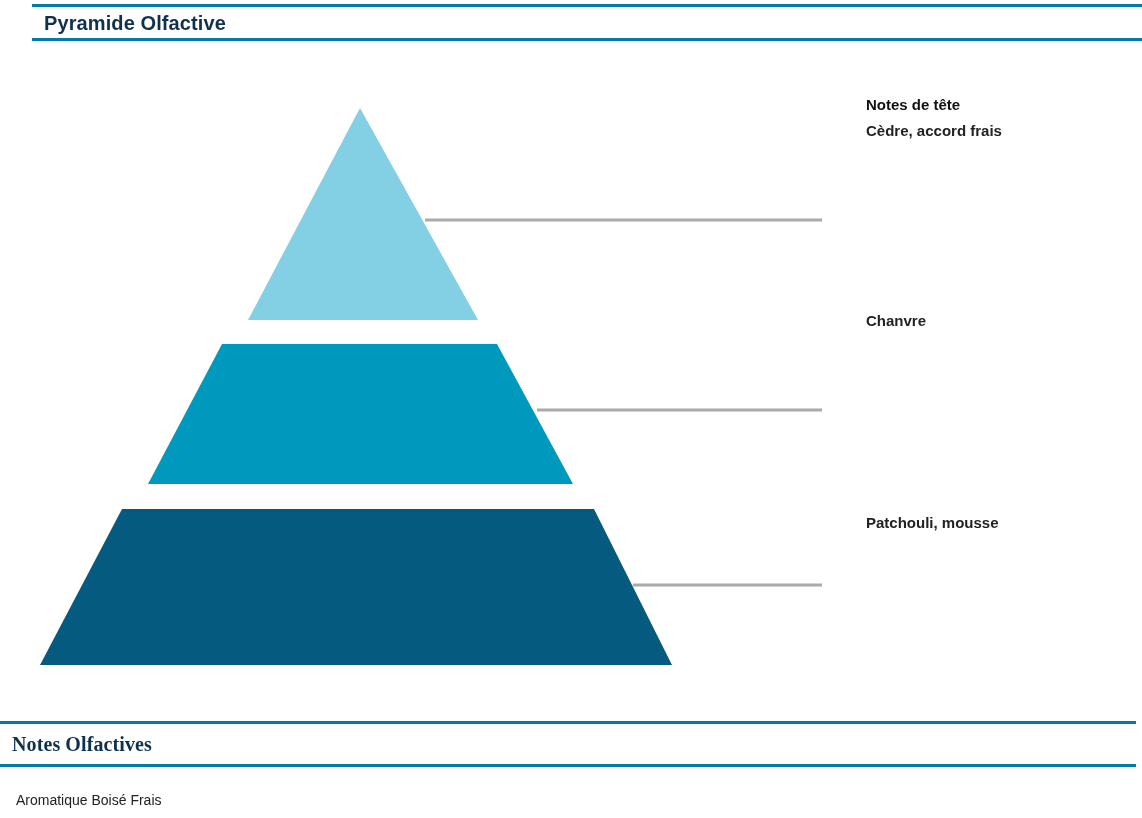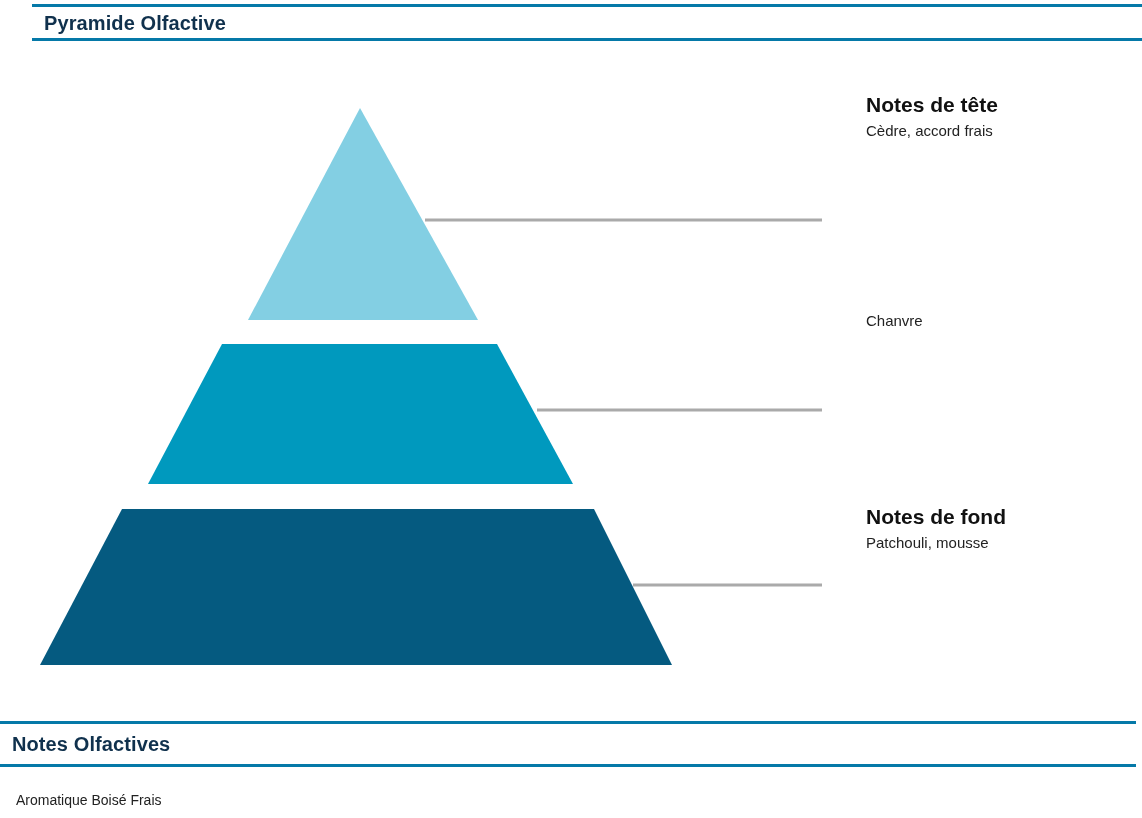--- a/index.html
+++ b/index.html
@@ -60,29 +60,29 @@
     top: 0;
   }
 
   
   .note-label {
     position: absolute;
     left: 866px;
     width: 270px;
   }
   .note-label-title {
-    font-size: 21px;
+    font-size: 15px;
     font-weight: bold;
     color: #111111;
     line-height: 20px;
     white-space: nowrap;
   }
   .note-label-desc {
     font-size: 15px;
-    font-weight: normal;
+    font-weight: bold;
     color: #222222;
     line-height: 20px;
     margin-top: 6px;
     white-space: nowrap;
   }
   #note-label-0 { top: 95px; }
   #note-label-1 { top: 305px; }
   #note-label-2 { top: 507px; }
 
   
@@ -120,21 +120,20 @@
 <div class="note-label" id="note-label-0">
   <div class="note-label-title">Notes de tête</div>
   <div class="note-label-desc">Cèdre, accord frais</div>
 </div>
 
 <div class="note-label" id="note-label-1">
   <div class="note-label-desc">Chanvre</div>
 </div>
 
 <div class="note-label" id="note-label-2">
-  <div class="note-label-title">Notes de fond</div>
   <div class="note-label-desc">Patchouli, mousse</div>
 </div>
 
-<div class="section-header" id="header-notes" style="border-top-color: rgb(5, 121, 168); border-bottom-color: rgb(5, 121, 168);">
+<div class="section-header" id="header-notes" style="border-top-color: rgb(5, 121, 168); border-bottom-color: rgb(5, 121, 168); font-family: Liberation Serif, serif;">
   <span class="section-header-title" style="color: rgb(16, 49, 77);">Notes Olfactives</span>
 </div>
 
 <div class="notes-body">Aromatique Boisé Frais</div>
 
 </body></html>

